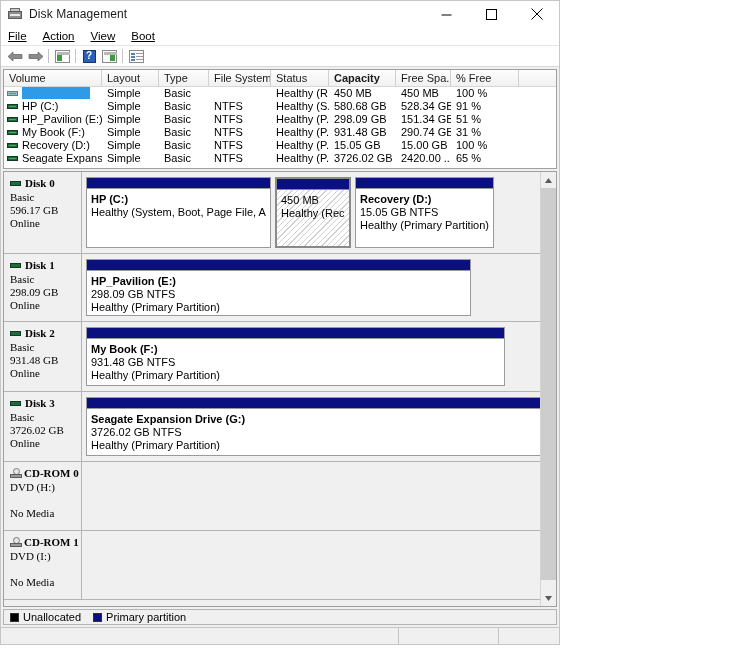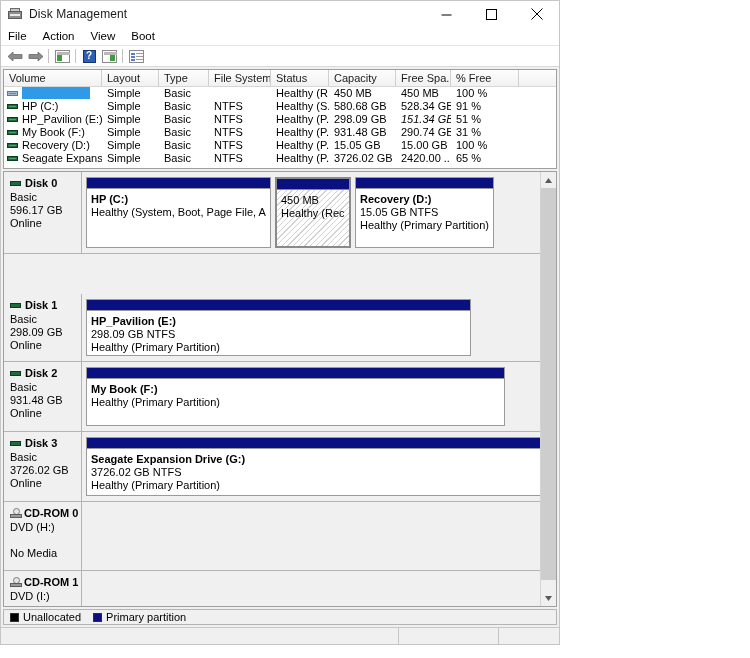--- a/index.html
+++ b/index.html
@@ -92,20 +92,21 @@
   }
   .menu-item {
     font-size: 11.5px;
     color: #000;
     padding: 0 9px 0 1px;
     margin-right: 6px;
     line-height: 13px;
     white-space: nowrap;
   }
   .menu-item .u {
+    text-decoration: underline;
   }
 
   
   .toolbar {
     height: 21px;
     background: #ffffff;
     display: flex;
     align-items: center;
     padding-left: 4px;
     flex: 0 0 auto;
@@ -256,20 +257,21 @@
     border-bottom: 1px solid #b4b4b4;
     background: #f0f0f0;
     position: relative;
   }
   .disk-info {
     width: 78px;
     flex: 0 0 78px;
     border-right: 1px solid #b4b4b4;
     padding: 5px 0 0 6px;
     background: #f0f0f0;
+    font-family: Liberation Serif, serif;
   }
   .disk-title {
     font-size: 11px;
     font-weight: bold;
     color: #000;
     display: flex;
     align-items: center;
     line-height: 12px;
     margin-bottom: 2px;
   }
@@ -508,21 +510,21 @@
       </div>
     </div>
 
     <div class="vol-list">
       <div class="vl-head" id="vl-head">
           <div class="hc" style="width: 98px;">Volume</div>
           <div class="hc" style="width: 57px;">Layout</div>
           <div class="hc" style="width: 50px;">Type</div>
           <div class="hc" style="width: 62px;">File System</div>
           <div class="hc" style="width: 58px;">Status</div>
-          <div class="hc" style="width: 67px;">Capacity</div>
+          <div class="hc" style="width: 67px; font-weight: bold;">Capacity</div>
           <div class="hc" style="width: 55px;">Free Spa...</div>
           <div class="hc" style="width: 68px;">% Free</div>
           <div class="hc" style="width: 41px;"></div>
         </div>
       <div id="vl-body">
           <div class="vl-row">
             <div class="rc vol" style="width: 98px;">
               <span class="vol-ico dim"></span>
               <span class="vol-name-sel"></span>
             </div>
@@ -552,21 +554,21 @@
           <div class="vl-row">
             <div class="rc vol" style="width: 98px;">
               <span class="vol-ico"></span>
               <span>HP_Pavilion (E:)</span>
             </div>
             <div class="rc" style="width: 57px;">Simple</div>
             <div class="rc" style="width: 50px;">Basic</div>
             <div class="rc" style="width: 62px;">NTFS</div>
             <div class="rc" style="width: 58px;">Healthy (P...</div>
             <div class="rc" style="width: 67px;">298.09 GB</div>
-            <div class="rc" style="width: 55px; font-style: italic;">151.34 GB</div>
+            <div class="rc" style="width: 55px;">151.34 GB</div>
             <div class="rc" style="width: 68px;">51 %</div>
             <div class="rc" style="width: 41px;"></div>
           </div>
           <div class="vl-row">
             <div class="rc vol" style="width: 98px;">
               <span class="vol-ico"></span>
               <span>My Book (F:)</span>
             </div>
             <div class="rc" style="width: 57px;">Simple</div>
             <div class="rc" style="width: 50px;">Basic</div>
@@ -640,21 +642,21 @@
               <div class="part" style="width: 139px;">
                 <div class="pbar"></div>
                 <div class="pbody">
                   <div class="p-line bold">Recovery  (D:)</div>
                   <div class="p-line ">15.05 GB NTFS</div>
                   <div class="p-line ">Healthy (Primary Partition)</div>
                 </div>
               </div>
             </div>
           </div>
-          <div class="disk-row" style="height: 68px; margin-top: 40px;">
+          <div class="disk-row" style="height: 68px;">
             <div class="disk-info">
               <div class="disk-title">
                 <span class="dico"></span>
                 <span>Disk 1</span>
               </div>
               <div class="disk-meta">
                 <div>Basic</div>
                 <div>298.09 GB</div>
                 <div>Online</div>
               </div>
@@ -680,20 +682,21 @@
                 <div>Basic</div>
                 <div>931.48 GB</div>
                 <div>Online</div>
               </div>
             </div>
             <div class="parts">
               <div class="part" style="width: 419px;">
                 <div class="pbar"></div>
                 <div class="pbody">
                   <div class="p-line bold">My Book  (F:)</div>
+                  <div class="p-line ">931.48 GB NTFS</div>
                   <div class="p-line ">Healthy (Primary Partition)</div>
                 </div>
               </div>
             </div>
           </div>
           <div class="disk-row" style="height: 70px;">
             <div class="disk-info">
               <div class="disk-title">
                 <span class="dico"></span>
                 <span>Disk 3</span>

